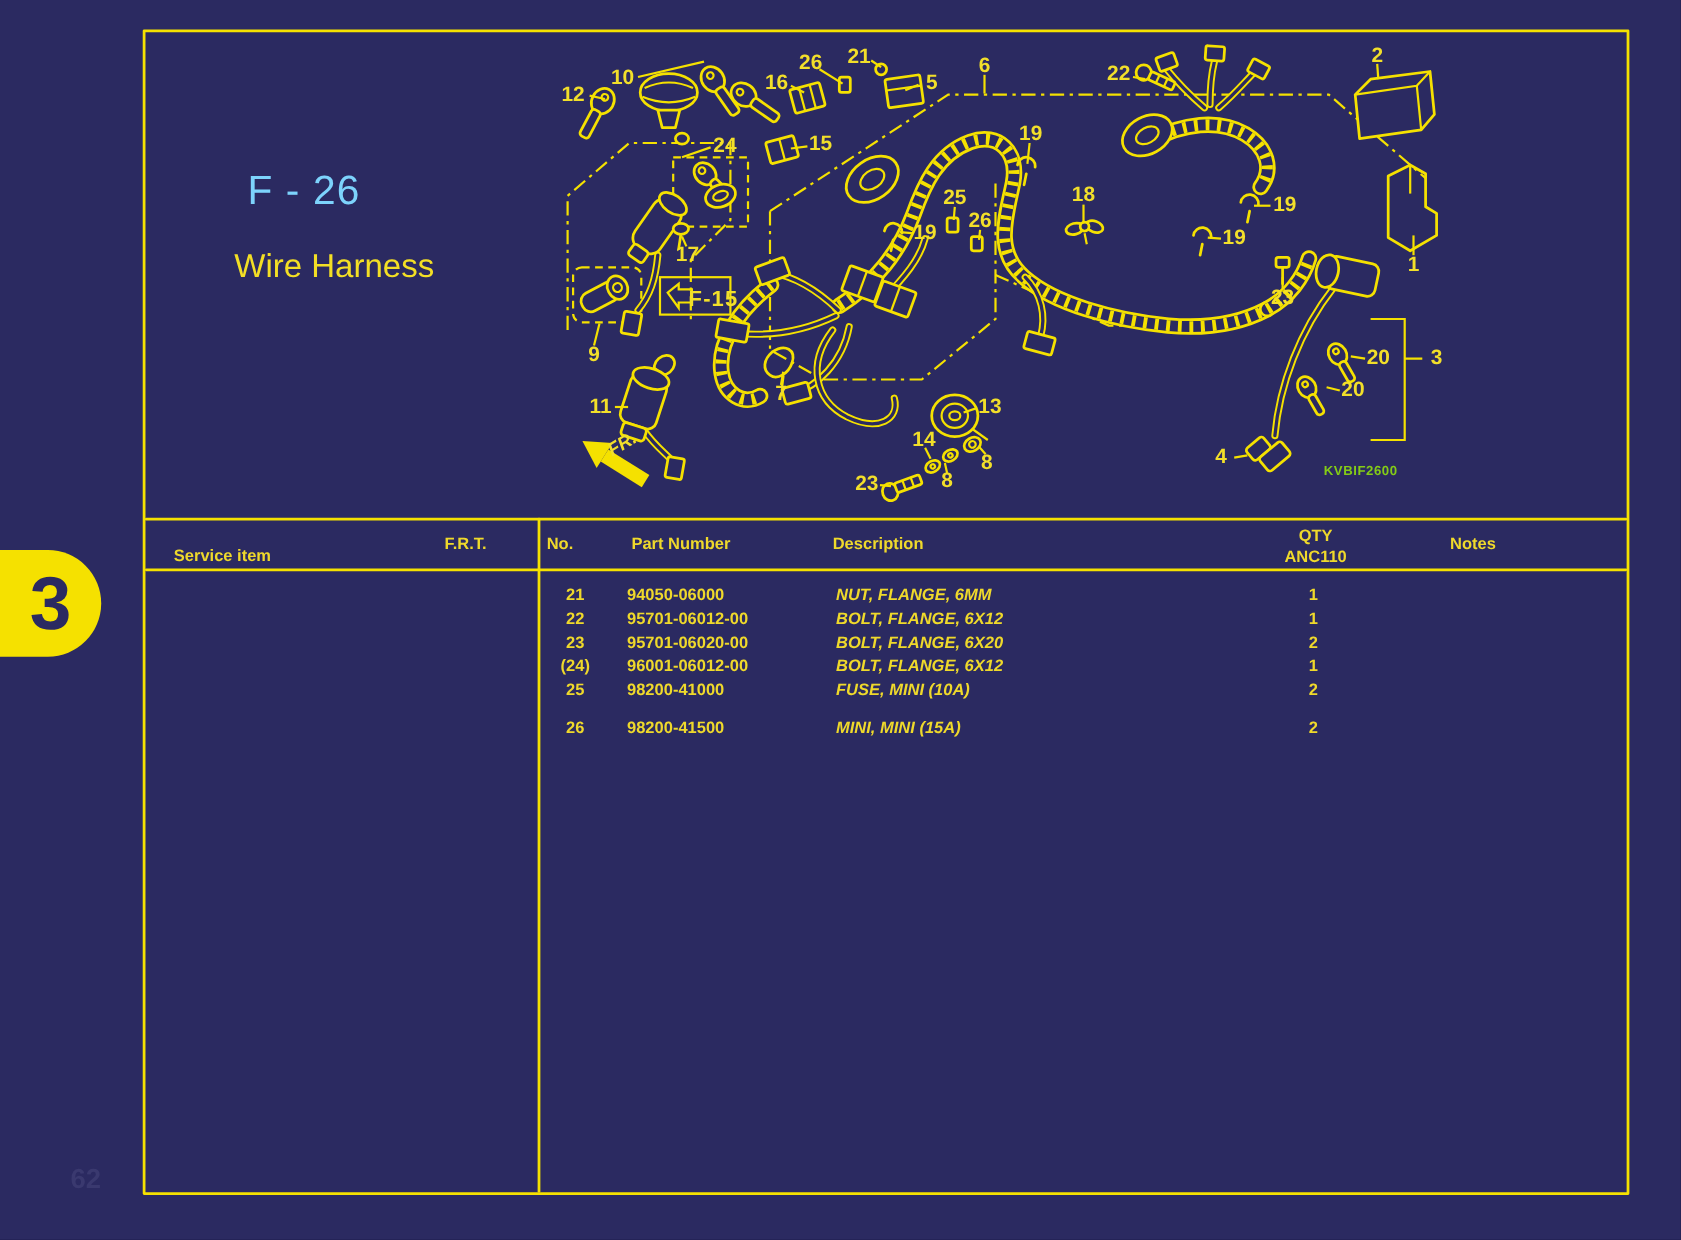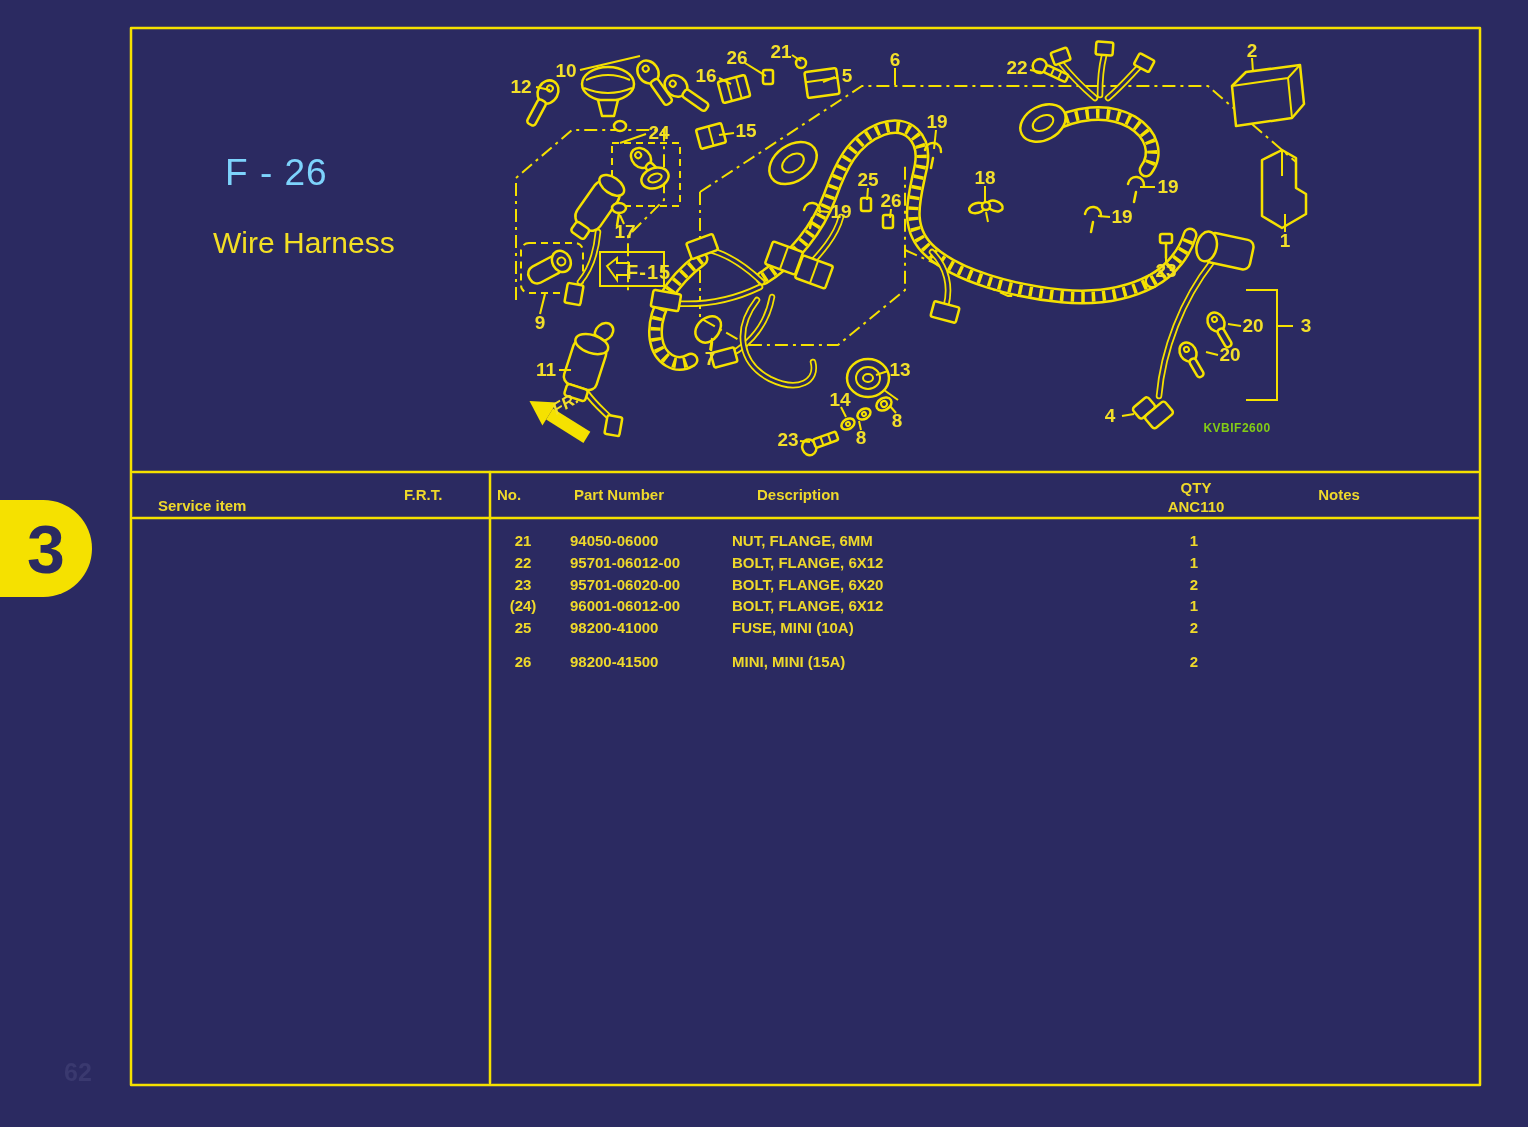--- a/index.html
+++ b/index.html
@@ -19,21 +19,21 @@
   .ds{stroke:#F5E100;stroke-width:2;fill:none;stroke-dasharray:7 5;}
   .ld{stroke:#F5E100;stroke-width:2;}
   
   .abs{position:absolute;}
   .ttl{color:#7dd3fc;font-size:37px;letter-spacing:1px;margin-left:12px;}
   .sub{color:#F3DF25;font-size:30px;}
   .hdr{color:#EFD92B;font-size:15px;font-weight:700;white-space:nowrap;}
   .cell{color:#EFD92B;font-size:15px;font-weight:700;white-space:nowrap;position:absolute;}
   .c-no{left:497px;width:52px;text-align:center;}
   .c-part{left:570px;}
-  .c-desc{left:732px;}
+  .c-desc{left:760px;font-style:italic;}
   .c-qty{left:1164px;width:60px;text-align:center;}
   .c-notes{left:1299px;width:80px;text-align:center;}
   .row{position:absolute;left:0;width:100%;height:21px;}
   .callout{position:absolute;transform:translate(-50%,-50%);color:#F2DF2A;font-size:19px;
            font-weight:700;white-space:nowrap;}
   .badge{position:absolute;left:0;top:500px;width:92px;height:97px;background:#F5E100;
          border-radius:0 49px 49px 0;display:flex;align-items:center;justify-content:center;}
   .badge span{color:#2b2a61;font-size:68px;font-weight:800;line-height:1;}
   .pageno{position:absolute;left:64px;top:1058px;color:#3a396f;font-size:25px;font-weight:700;}
   .f15{position:absolute;left:626px;top:261px;color:#F2DF2A;font-size:20px;font-weight:800;

